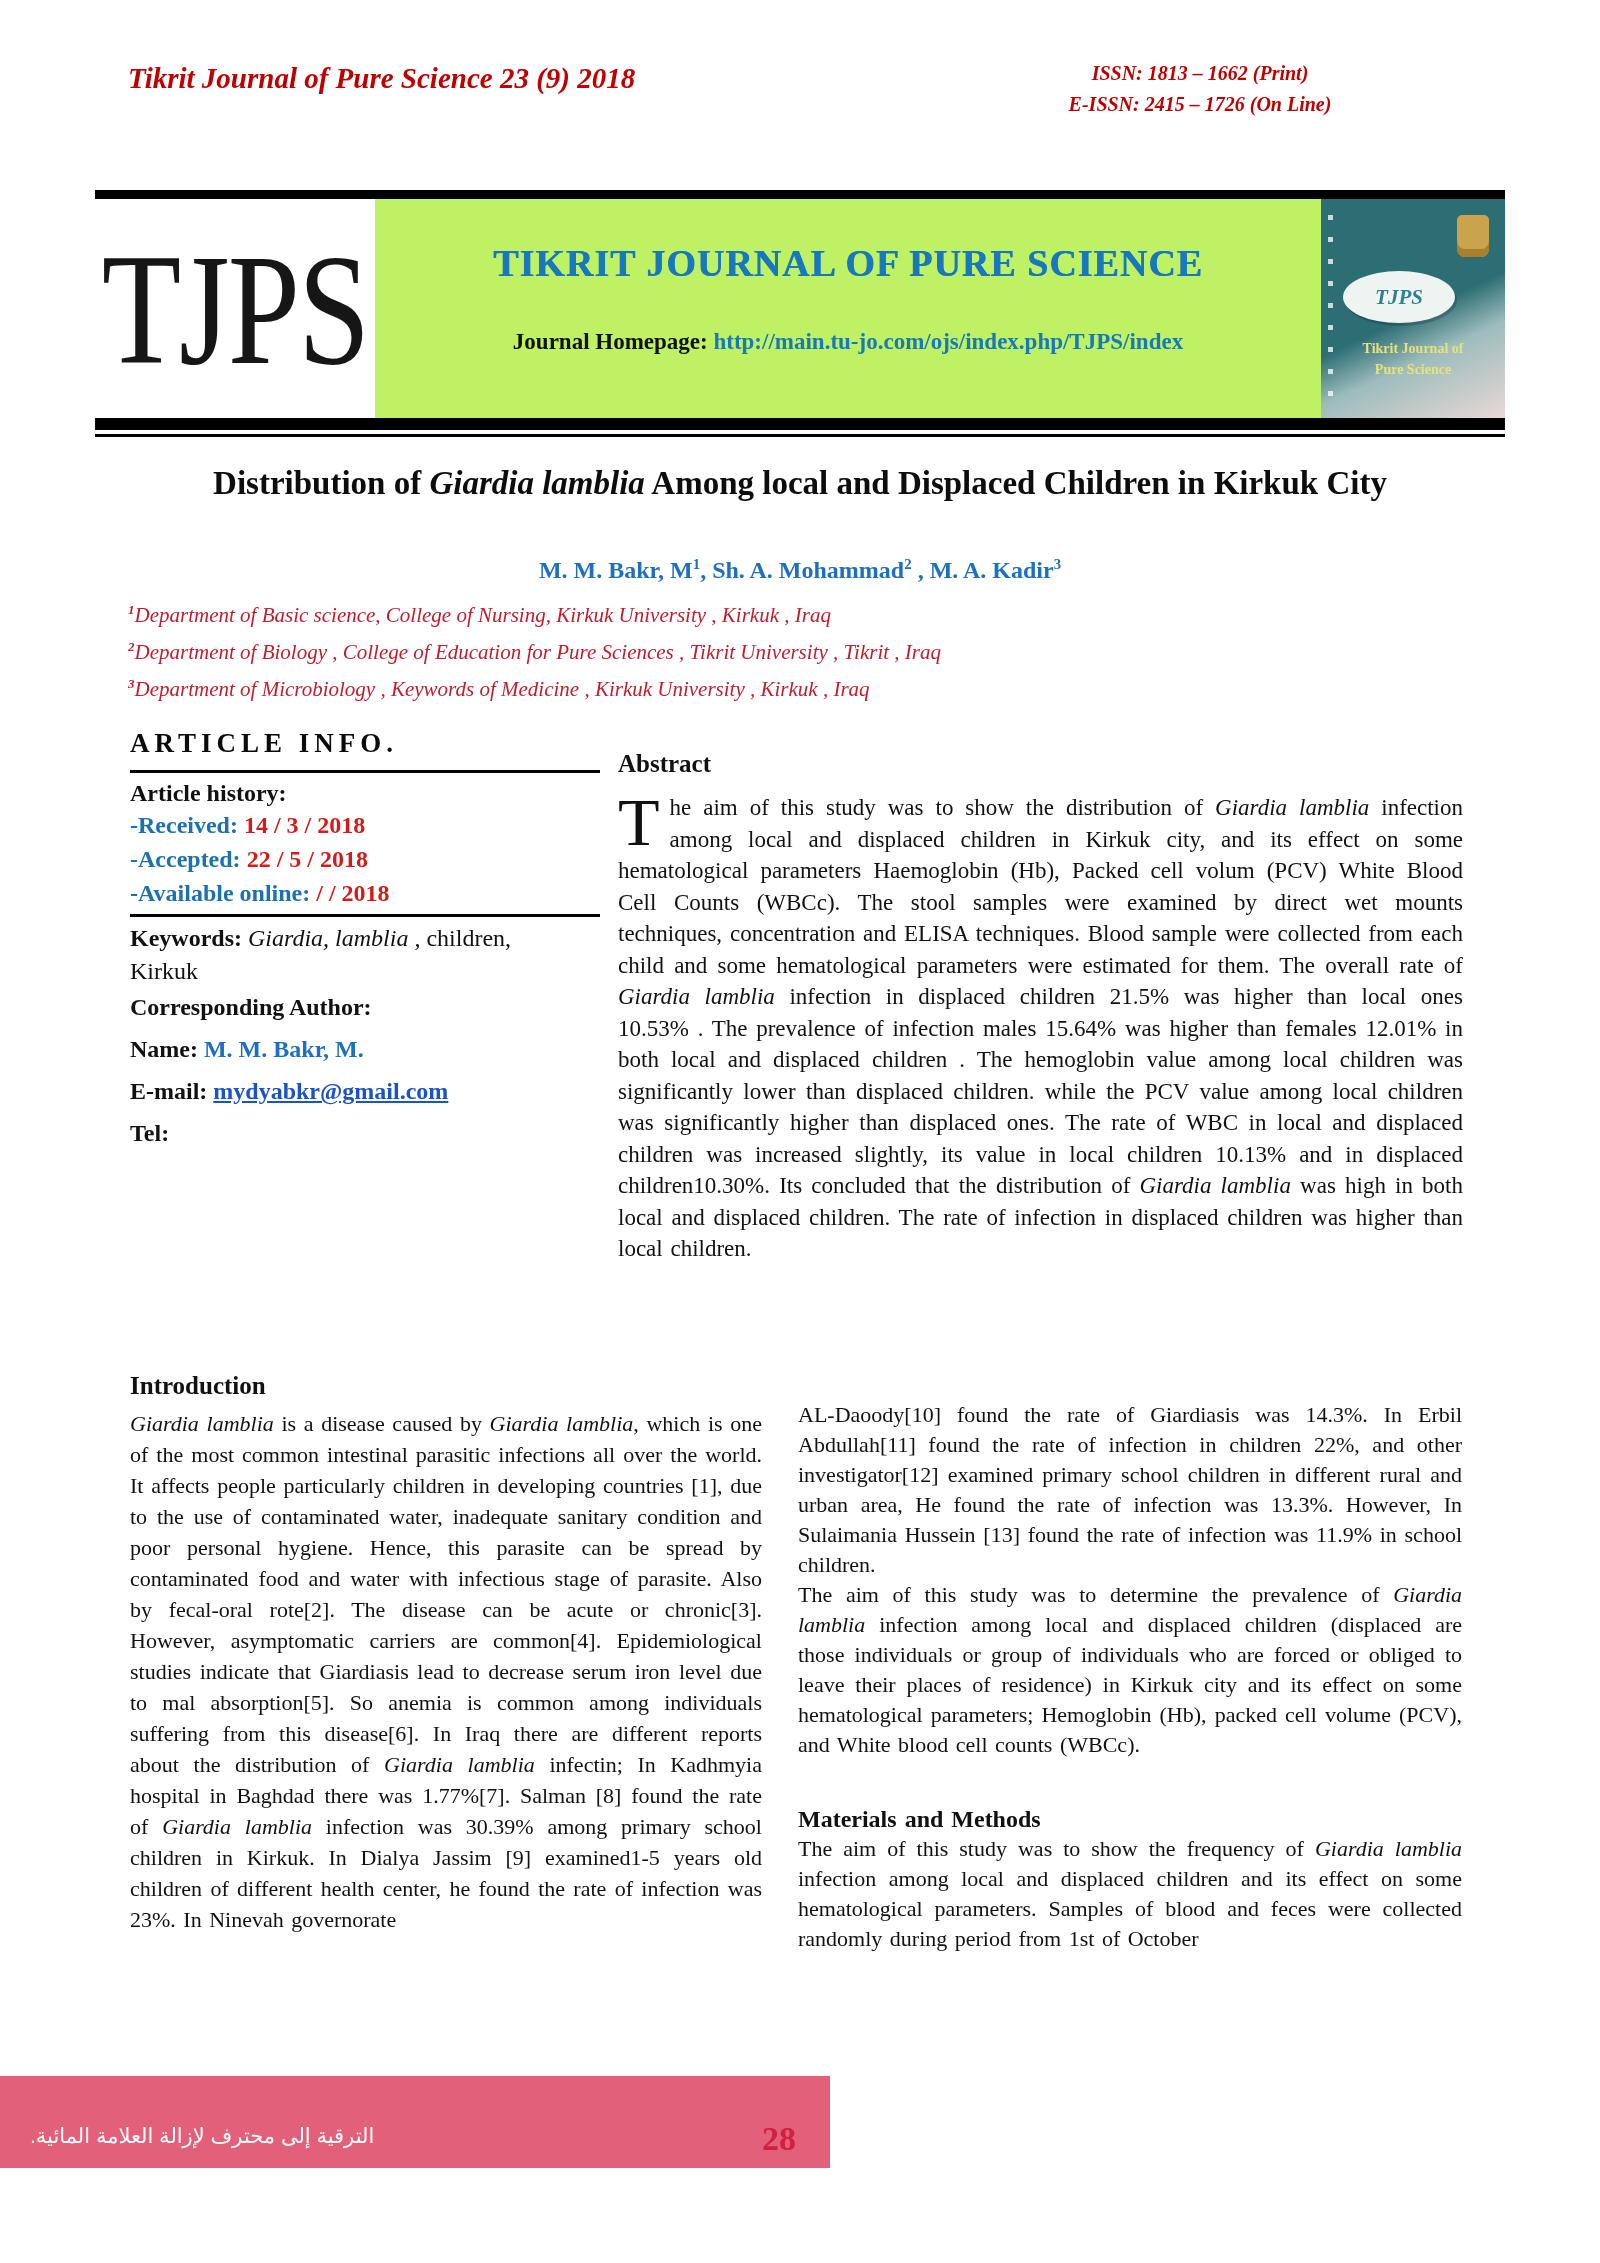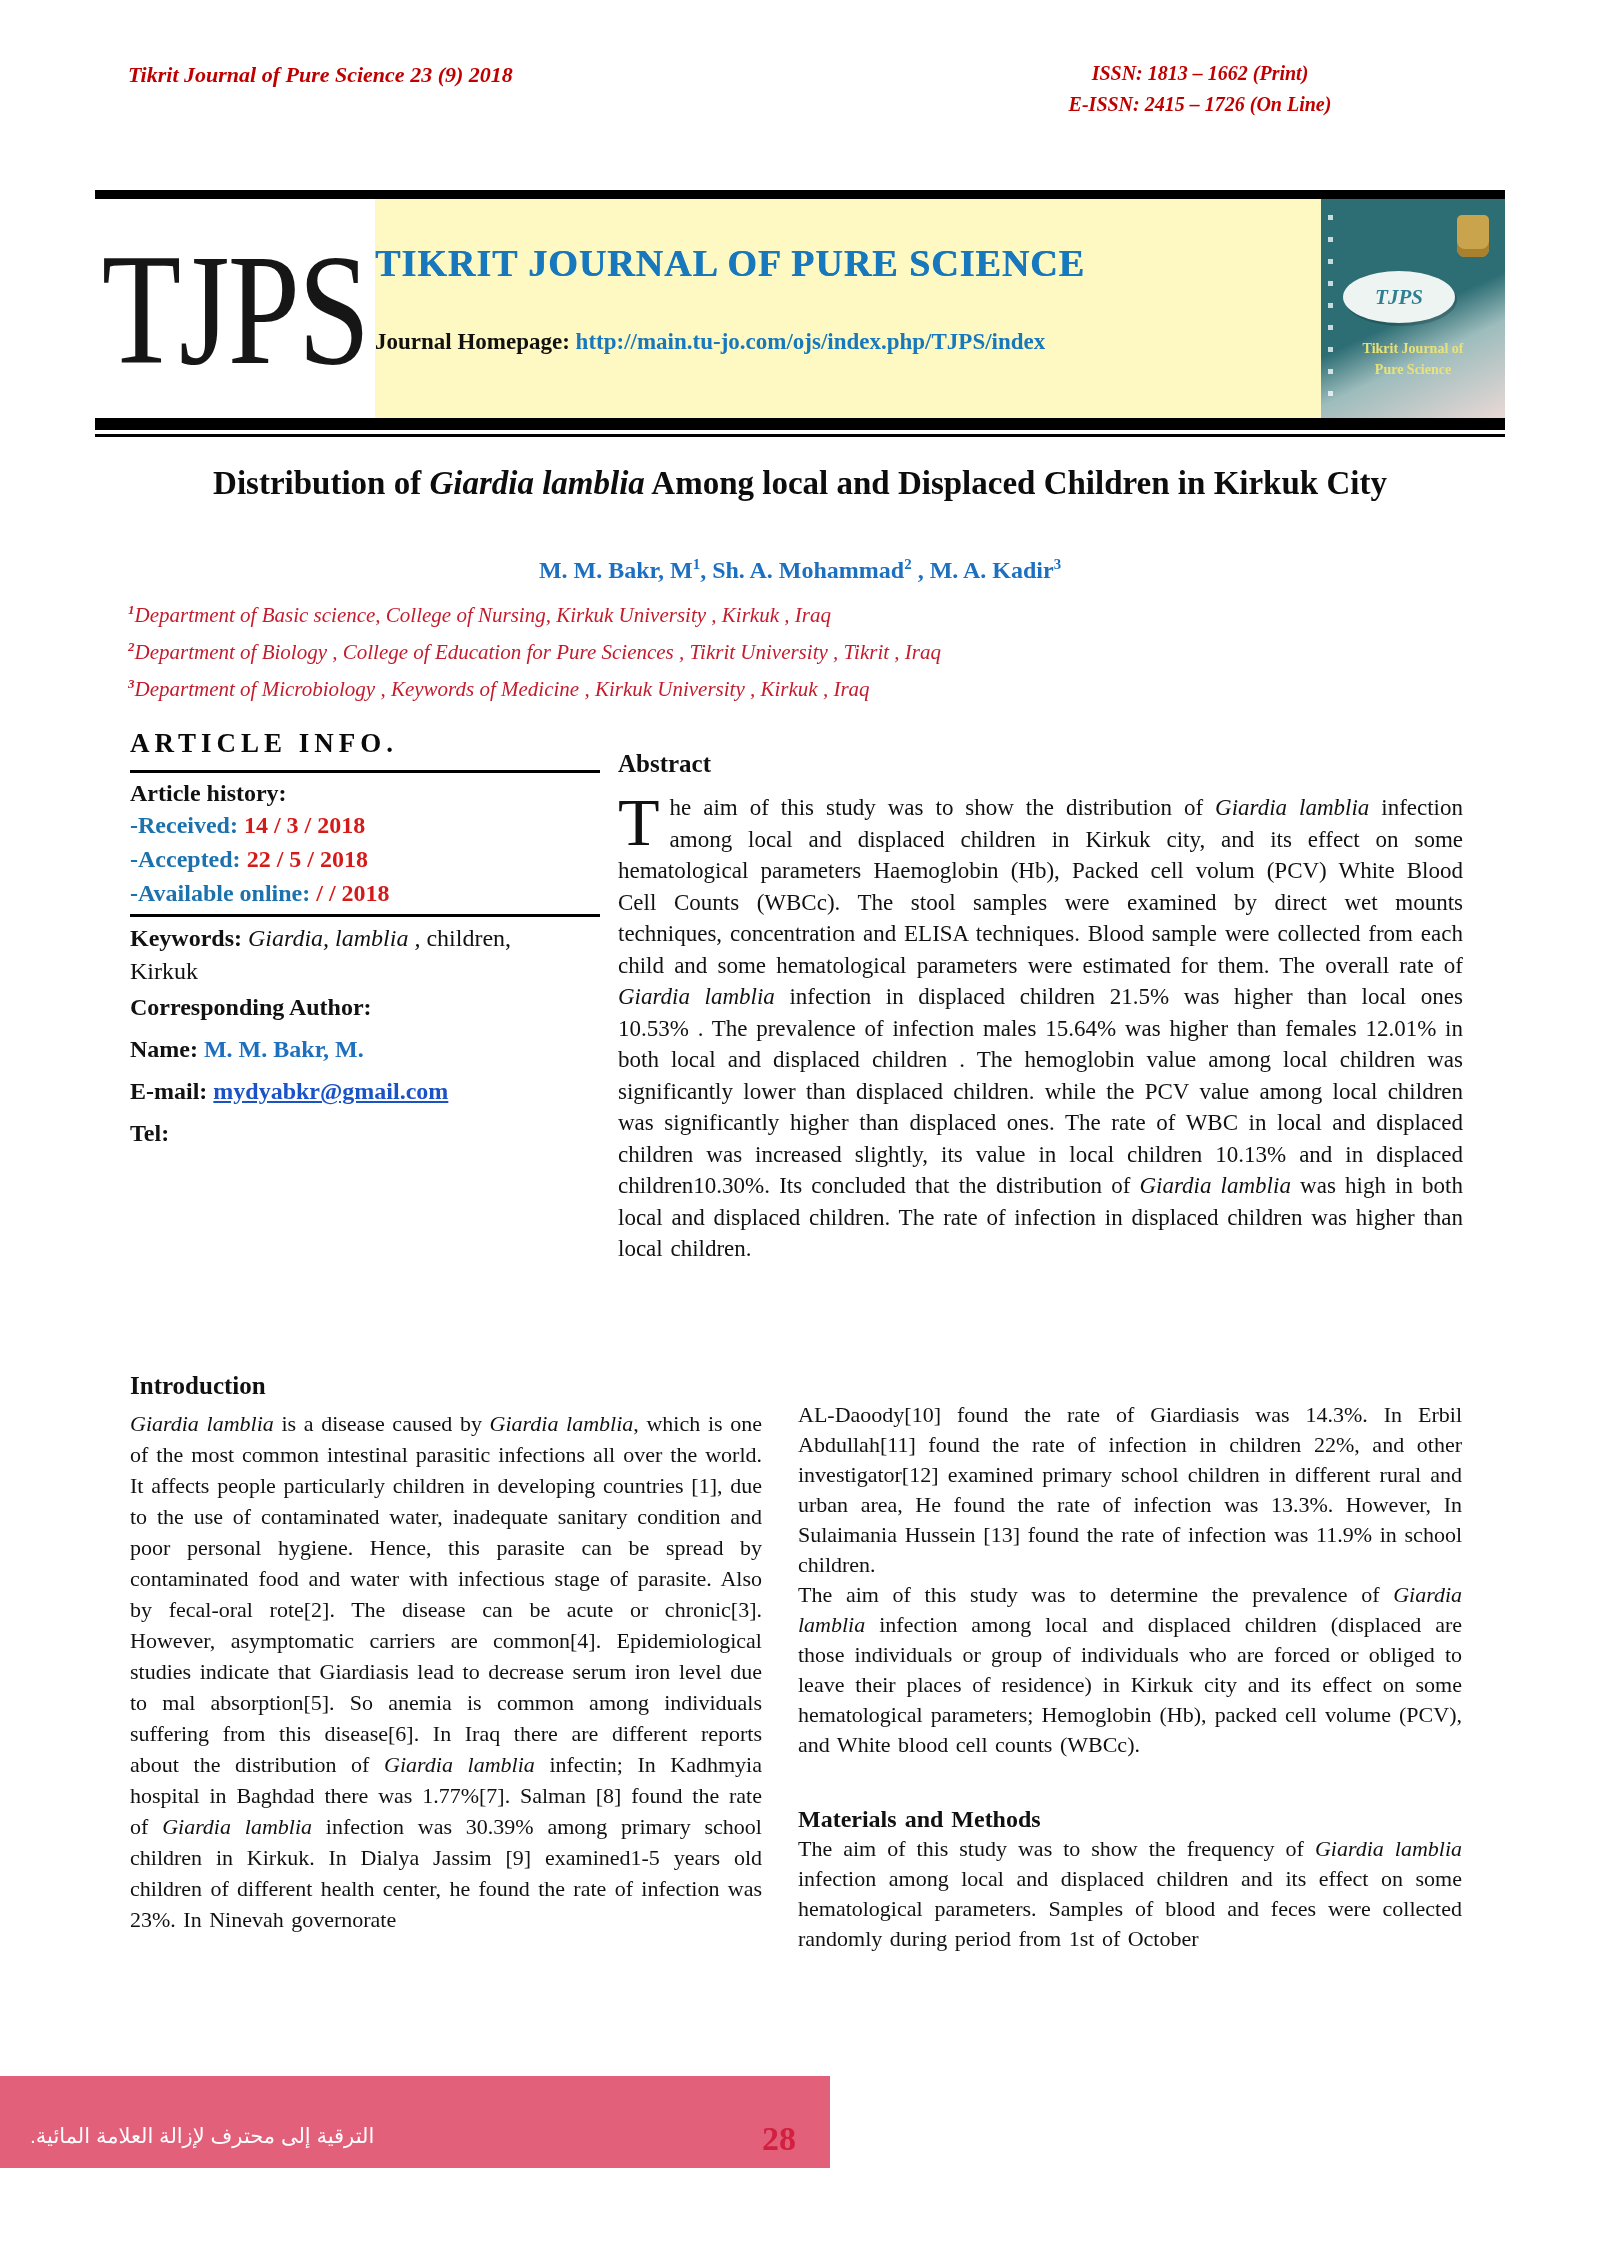--- a/index.html
+++ b/index.html
@@ -1,29 +1,29 @@
 <!DOCTYPE html>
 <html><head>
 <meta charset="utf-8">
 <style>
   html,body{margin:0;padding:0;background:#ffffff;}
   #page{position:relative;width:1600px;height:2263px;background:#ffffff;overflow:hidden;
         font-family:"Liberation Serif", serif;color:#111;}
 
   
-  .hdr-left{position:absolute;left:128px;top:62px;font-size:22px;font-weight:bold;font-style:italic;color:#c00000;}
+  .hdr-left{position:absolute;left:128px;top:62px;font-size:29px;font-weight:bold;font-style:italic;color:#c00000;}
   .hdr-right{position:absolute;left:990px;top:58px;width:420px;text-align:center;
              font-size:20px;font-weight:bold;font-style:italic;color:#c00000;line-height:31px;}
 
   
   .banner-top-line{position:absolute;left:95px;top:190px;width:1410px;height:9px;background:#000;}
   .banner{position:absolute;left:95px;top:199px;width:1410px;height:219px;display:flex;}
   .logo-box{width:280px;height:100%;background:#ffffff;display:flex;align-items:center;justify-content:center;}
   .logo-box span{font-size:130px;line-height:1;transform:scaleY(1.22);color:#161616;letter-spacing:-2px;}
-  .banner-mid{flex:1;background:#fef9c3;}
+  .banner-mid{flex:1;background:#bef264;text-align:center;}
   .banner-title{margin-top:42px;font-size:38px;font-weight:bold;color:#1878bd;letter-spacing:1px;
                 text-shadow:0.6px 0 0 #1878bd;}
   .homepage-line{margin-top:44px;font-size:23px;font-weight:bold;color:#111;}
   .hp-url{color:#1878bd;text-decoration:none;cursor:pointer;}
   .cover{width:184px;height:100%;position:relative;overflow:hidden;
          background:linear-gradient(155deg,#2d6e75 0%,#2d6e75 52%,#9dbcbc 68%,#e9d9d6 100%);}
   .cover-dots{position:absolute;left:7px;top:16px;bottom:16px;width:5px;
               background:repeating-linear-gradient(180deg,rgba(255,255,255,.75) 0 5px,transparent 5px 22px);}
   .cover-emblem{position:absolute;right:16px;top:16px;width:32px;height:42px;background:#c9a44c;
                 border-radius:5px 5px 8px 8px;box-shadow:inset 0 -8px 0 #a9812e;}

